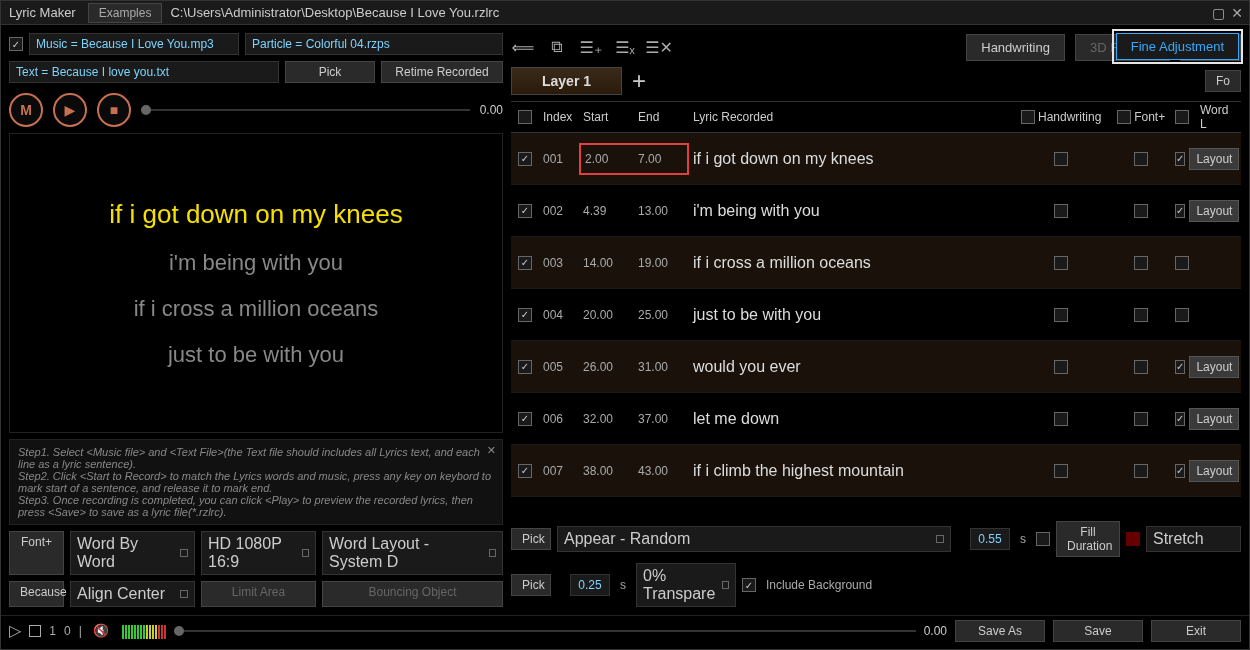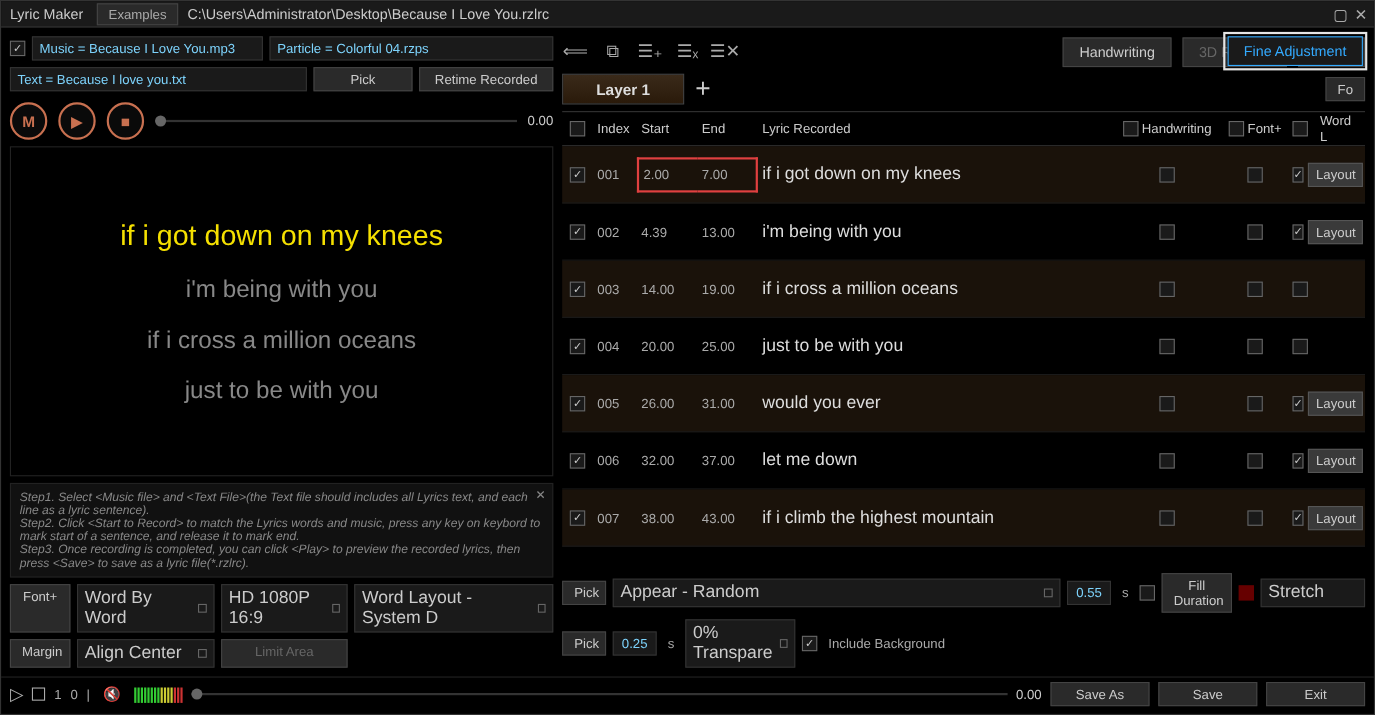--- a/index.html
+++ b/index.html
@@ -79,21 +79,21 @@
 .trow { height: 52px; border-bottom: 1px solid #1a1a1a; }
 .trow:nth-child(odd) { background: #1a120a; }
 .lay-btn { background: #3a3a3a; border: 1px solid #555; padding: 3px 6px; font-size: 12px; color: #ccc; cursor: pointer; }
 
 
 .dropdown { position: absolute; background: #1a1a1a; border: 1px solid #444; z-index: 10; }
 .dropdown div { padding: 5px 14px; color: #ccc; font-size: 13px; cursor: pointer; white-space: nowrap; }
 
 
 .rbot { display: flex; gap: 6px; align-items: center; }
-.rbot .field.sm { width: 40px; flex: none; text-align: center; }
+.rbot .field.sm { width: 40px; flex: none; text-align: center; margin-left: 13px; }
 .rbot .lbl { padding: 3px 4px; }
 
 
 .bottombar { height: 30px; display: flex; align-items: center; gap: 8px; padding: 0 8px; border-top: 1px solid #222; }
 .play-tri { font-size: 16px; color: #aaa; cursor: pointer; }
 .stop-sq { width: 12px; height: 12px; border: 1px solid #aaa; cursor: pointer; }
 .vu { display: flex; gap: 1px; height: 16px; align-items: flex-end; }
 .vu span { width: 2px; }
 .vu .g { background: #3c3; height: 14px; }
 .vu .y { background: #cc3; height: 14px; }
@@ -159,26 +159,27 @@
       <div class="sel" style="width:115px">
           <span>HD 1080P 16:9</span>
           <span class="sq"></span>
         </div>
       <div class="sel" style="flex:1">
           <span>Word Layout - System D</span>
           <span class="sq"></span>
         </div>
     </div>
     <div class="row2">
-      <div class="btn" style="width:55px">Margin</div>
+      <div class="btn" style="width:55px">Because</div>
       <div class="sel" style="width:125px">
           <span>Align Center</span>
           <span class="sq"></span>
         </div>
       <div class="btn" style="width:115px;color:#666">Limit Area</div>
+      <div class="btn" style="flex:1;color:#666">Bouncing Object</div>
     </div>
   </div>
 
   <div class="right">
     <div class="rtool">
       <span class="icon-btn">⟸</span>
       <span class="icon-btn">⧉</span>
       <span class="icon-btn">☰₊</span>
       <span class="icon-btn">☰ₓ</span>
       <span class="icon-btn">☰✕</span>

